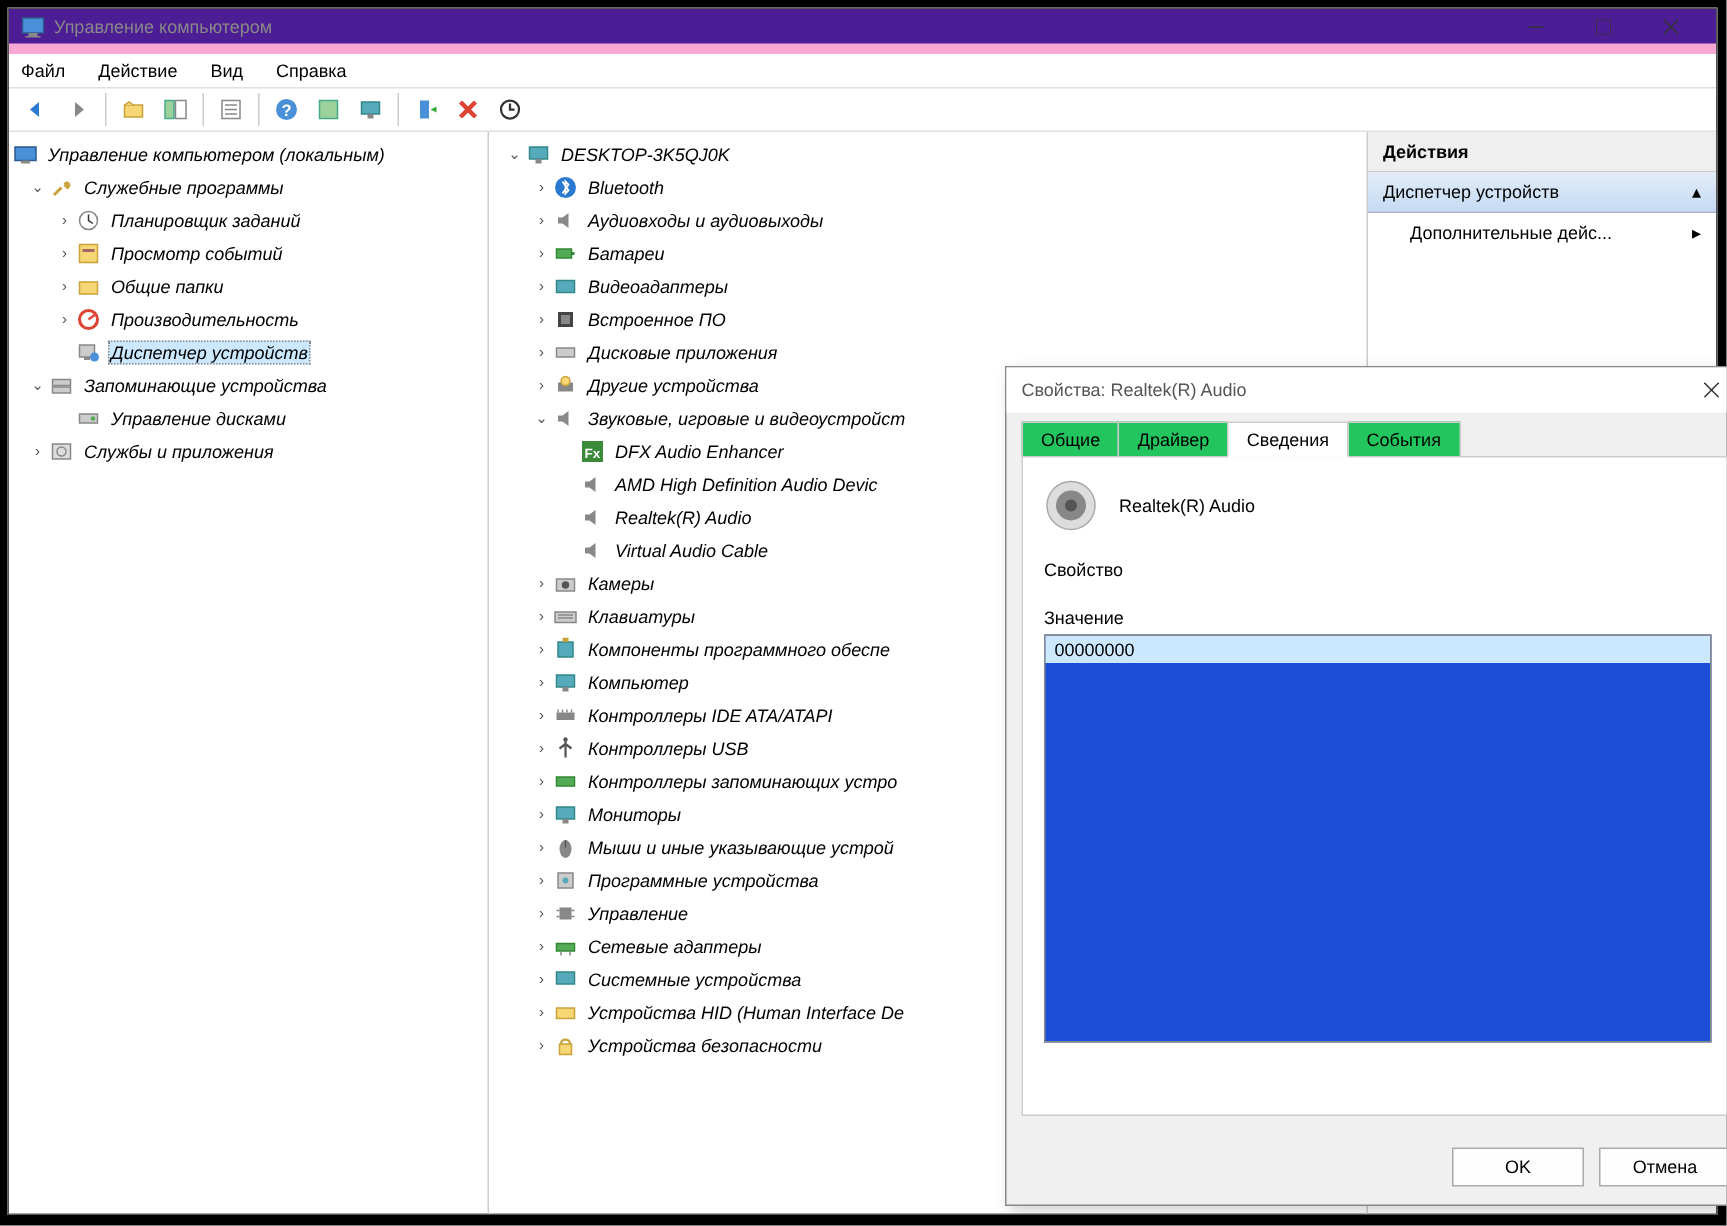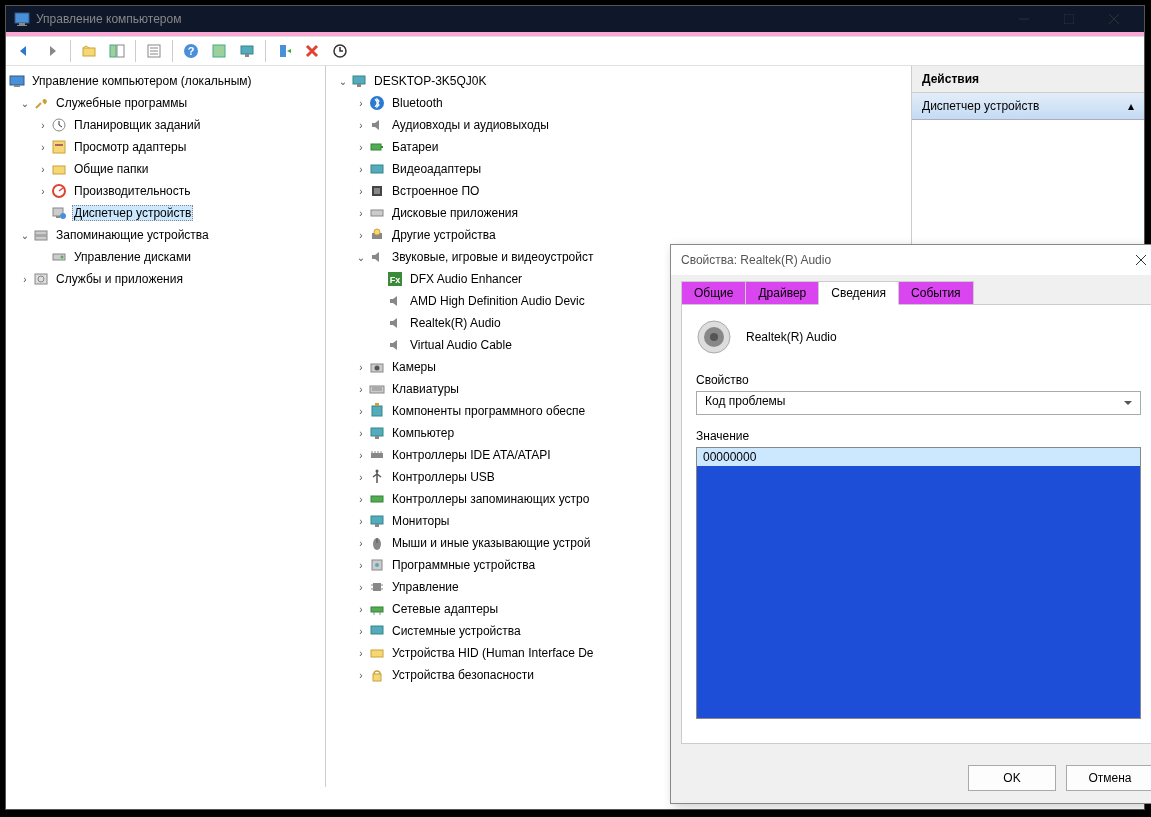--- a/index.html
+++ b/index.html
@@ -1,48 +1,48 @@
 <!DOCTYPE html>
 <html><head>
 <meta charset="utf-8">
 <style>
 * { box-sizing: border-box; margin: 0; padding: 0; }
 body { font-family: "Segoe UI", Tahoma, sans-serif; font-size: 12px; background: #000; overflow: hidden; width: 1151px; height: 817px; position: relative; }
 .window { position: absolute; background: #fff; border: 1px solid #555; }
 .main-window { left: 5px; top: 5px; width: 1140px; height: 805px; }
-.titlebar { height: 30px; display: flex; align-items: center; padding: 0 8px; background: #0f172a; border-bottom: 4px solid #f9a8d4; justify-content: space-between; }
+.titlebar { height: 30px; display: flex; align-items: center; padding: 0 8px; background: #4c1d95; border-bottom: 7px solid #f9a8d4; justify-content: space-between; }
 .titlebar-icon { width: 16px; height: 16px; margin-right: 6px; }
 .titlebar-text { flex: 1; color: #888; font-size: 12px; }
 .titlebar-btns { display: flex; gap: 0; }
 .titlebar-btn { width: 45px; height: 29px; display: flex; align-items: center; justify-content: center; color: #666; }
 .menubar { height: 22px; display: flex; align-items: center; padding: 0 4px; gap: 14px; }
 .menu-item { padding: 2px 4px; cursor: default; }
 .toolbar { height: 30px; display: flex; align-items: center; padding: 0 6px; gap: 4px; border-top: 1px solid #e0e0e0; border-bottom: 1px solid #e0e0e0; }
 .tool-btn { width: 24px; height: 24px; display: flex; align-items: center; justify-content: center; border: 1px solid transparent; }
 .tool-sep { width: 1px; height: 22px; background: #ccc; margin: 0 2px; }
 .content { display: flex; height: calc(100% - 82px); }
 .left-pane { width: 320px; border-right: 1px solid #ccc; overflow: auto; padding: 4px 2px; }
 .mid-pane { flex: 1; border-right: 1px solid #ccc; overflow: auto; padding: 4px 2px; position: relative; }
 .right-pane { width: 232px; display: flex; flex-direction: column; }
 .tree-row { display: flex; align-items: center; height: 22px; white-space: nowrap; cursor: default; }
 .tree-row.selected .tree-label { background: #cce8ff; border: 1px dotted #888; padding: 0 1px; }
 .tree-indent { display: inline-block; }
 .tree-chevron { width: 14px; height: 14px; display: inline-flex; align-items: center; justify-content: center; color: #555; font-size: 10px; }
 .tree-icon { width: 18px; height: 16px; margin-right: 4px; display: inline-flex; align-items: center; justify-content: center; }
-.tree-label { padding: 1px 2px; }
+.tree-label { padding: 1px 2px; font-style: italic; }
 .actions-header { background: #efefef; padding: 6px 10px; font-weight: 600; border-bottom: 1px solid #ccc; }
 .actions-item { padding: 6px 10px; display: flex; align-items: center; justify-content: space-between; cursor: default; }
 .actions-item.active { background: linear-gradient(#e3edf9, #c4dbf3); border-bottom: 1px solid #aac; }
 .actions-sub { padding: 6px 10px 6px 28px; display: flex; align-items: center; justify-content: space-between; }
 .dialog { position: absolute; left: 648px; top: 244px; width: 497px; height: 560px; background: #f0f0f0; border: 1px solid #888; box-shadow: 3px 3px 10px rgba(0,0,0,0.2); margin-left: 22px; }
 .dialog-titlebar { height: 30px; display: flex; align-items: center; padding: 0 10px; background: #fff; }
 .dialog-title { flex: 1; color: #555; }
 .dialog-close { width: 30px; height: 30px; display: flex; align-items: center; justify-content: center; color: #555; }
 .tabs { display: flex; padding: 6px 10px 0 10px; }
-.tab { padding: 4px 12px; border: 1px solid #ccc; background: #d946ef; margin-right: -1px; cursor: default; position: relative; }
+.tab { padding: 4px 12px; border: 1px solid #ccc; background: #22c55e; margin-right: -1px; cursor: default; position: relative; }
 .tab.active { background: #fff; border-bottom: 1px solid #fff; z-index: 2; }
 .tab-panel { margin: 0 10px 10px 10px; border: 1px solid #ccc; background: #fff; padding: 14px; height: 440px; position: relative; top: -1px; }
 .dev-header { display: flex; align-items: center; gap: 14px; margin-bottom: 18px; }
 .dev-icon { width: 36px; height: 36px; }
 .prop-label { margin-bottom: 4px; }
 .prop-select { width: 100%; height: 24px; border: 1px solid #aaa; background: #fff; padding: 2px 22px 2px 8px; position: relative; }
 .prop-select::after { content: ""; position: absolute; right: 8px; top: 9px; border: 4px solid transparent; border-top-color: #555; }
 .value-box { width: 100%; height: 272px; border: 1px solid #888; background: #1d4ed8; margin-top: 4px; }
 .value-row { background: #cce8ff; padding: 2px 6px; }
 .dialog-buttons { position: absolute; bottom: 12px; right: 12px; display: flex; gap: 10px; }
@@ -75,20 +75,26 @@
         </div>
       <div class="titlebar-btn close">
           <svg width="10" height="10">
             <line x1="0" y1="0" x2="10" y2="10" stroke="#333" stroke-width="1"></line>
             <line x1="10" y1="0" x2="0" y2="10" stroke="#333" stroke-width="1"></line>
           </svg>
         </div>
     </div>
   </div>
 
+  <div class="menubar">
+    <span class="menu-item">Файл</span>
+    <span class="menu-item">Действие</span>
+    <span class="menu-item">Вид</span>
+    <span class="menu-item">Справка</span>
+  </div>
 
   <div class="toolbar">
     <div class="tool-btn">
         <svg width="16" height="16">
           <path d="M10 3 L4 8 L10 13 Z" fill="#2a7ad1"></path>
         </svg>
       </div>
     <div class="tool-btn">
         <svg width="16" height="16">
           <path d="M6 3 L12 8 L6 13 Z" fill="#888"></path>
@@ -189,21 +195,21 @@
       </div>
       <div class="tree-row">
         <span class="tree-indent" style="width:28px"></span>
         <span class="tree-chevron">›</span>
         <span class="tree-icon">
             <svg width="16" height="16">
               <rect x="2" y="2" width="12" height="12" fill="#f7d774" stroke="#c9a23a"></rect>
               <rect x="4" y="5" width="8" height="2" fill="#a66"></rect>
             </svg>
           </span>
-        <span class="tree-label">Просмотр адаптеры</span>
+        <span class="tree-label">Просмотр событий</span>
       </div>
       <div class="tree-row">
         <span class="tree-indent" style="width:28px"></span>
         <span class="tree-chevron">›</span>
         <span class="tree-icon">
             <svg width="16" height="16">
               <rect x="2" y="5" width="12" height="8" fill="#f7d774" stroke="#c9a23a"></rect>
             </svg>
           </span>
         <span class="tree-label">Общие папки</span>
@@ -567,20 +573,24 @@
           </span>
           <span class="tree-label">Устройства безопасности</span>
         </div>
     </div>
 
     <div class="right-pane">
       <div class="actions-header">Действия</div>
       <div class="actions-item active">
         <span>Диспетчер устройств</span>
         <span>▴</span>
+      </div>
+      <div class="actions-sub">
+        <span>Дополнительные дейс...</span>
+        <span>▸</span>
       </div>
     </div>
   </div>
 </div>
 
 <div class="dialog">
   <div class="dialog-titlebar">
     <span class="dialog-title">Свойства: Realtek(R) Audio</span>
     <div class="dialog-close">
         <svg width="10" height="10">
@@ -600,23 +610,20 @@
       <span class="dev-icon">
         <svg width="36" height="36">
             <circle cx="18" cy="18" r="16" fill="#ddd" stroke="#aaa" stroke-width="1"></circle>
             <circle cx="18" cy="18" r="10" fill="#888"></circle>
             <circle cx="18" cy="18" r="4" fill="#555"></circle>
           </svg>
       </span>
       <span>Realtek(R) Audio</span>
     </div>
     <div class="prop-label">Свойство</div>
-    <div class="prop-select">
-      <span>Код проблемы</span>
-    </div>
     <div style="height:14px"></div>
     <div class="prop-label">Значение</div>
     <div class="value-box">
       <div class="value-row">00000000</div>
     </div>
   </div>
   <div class="dialog-buttons">
     <div class="dlg-btn">OK</div>
     <div class="dlg-btn">Отмена</div>
   </div>

